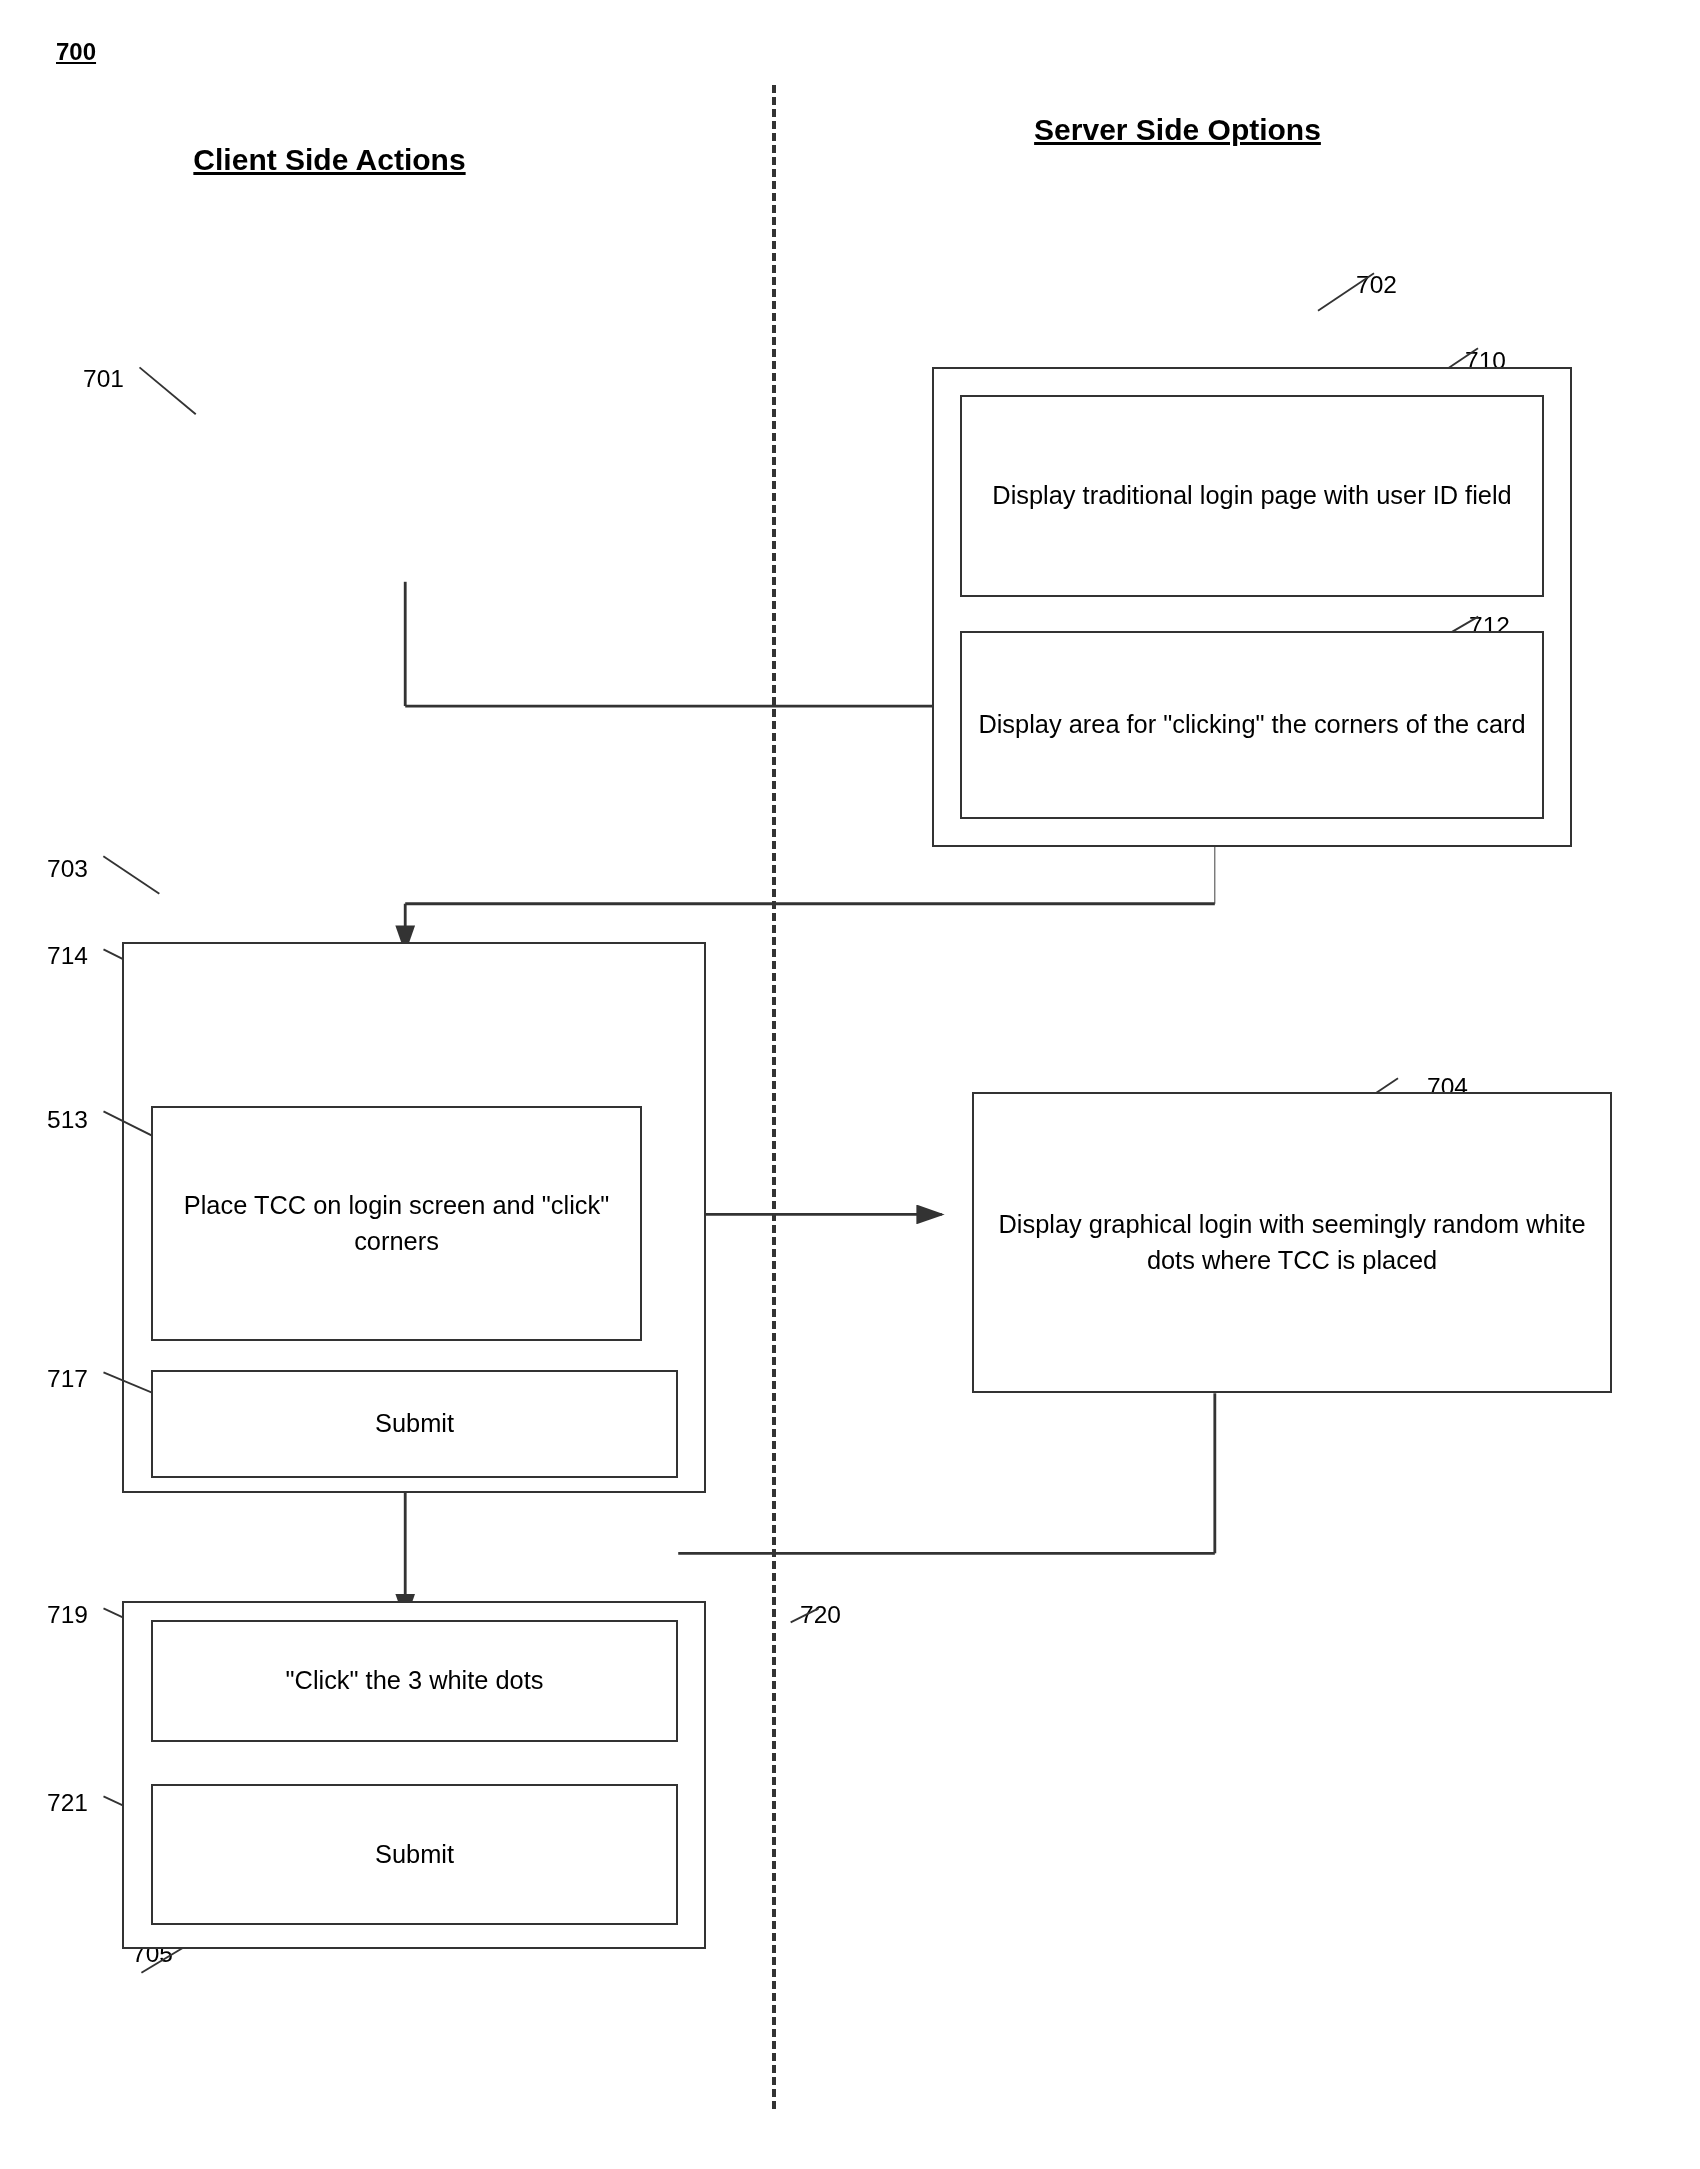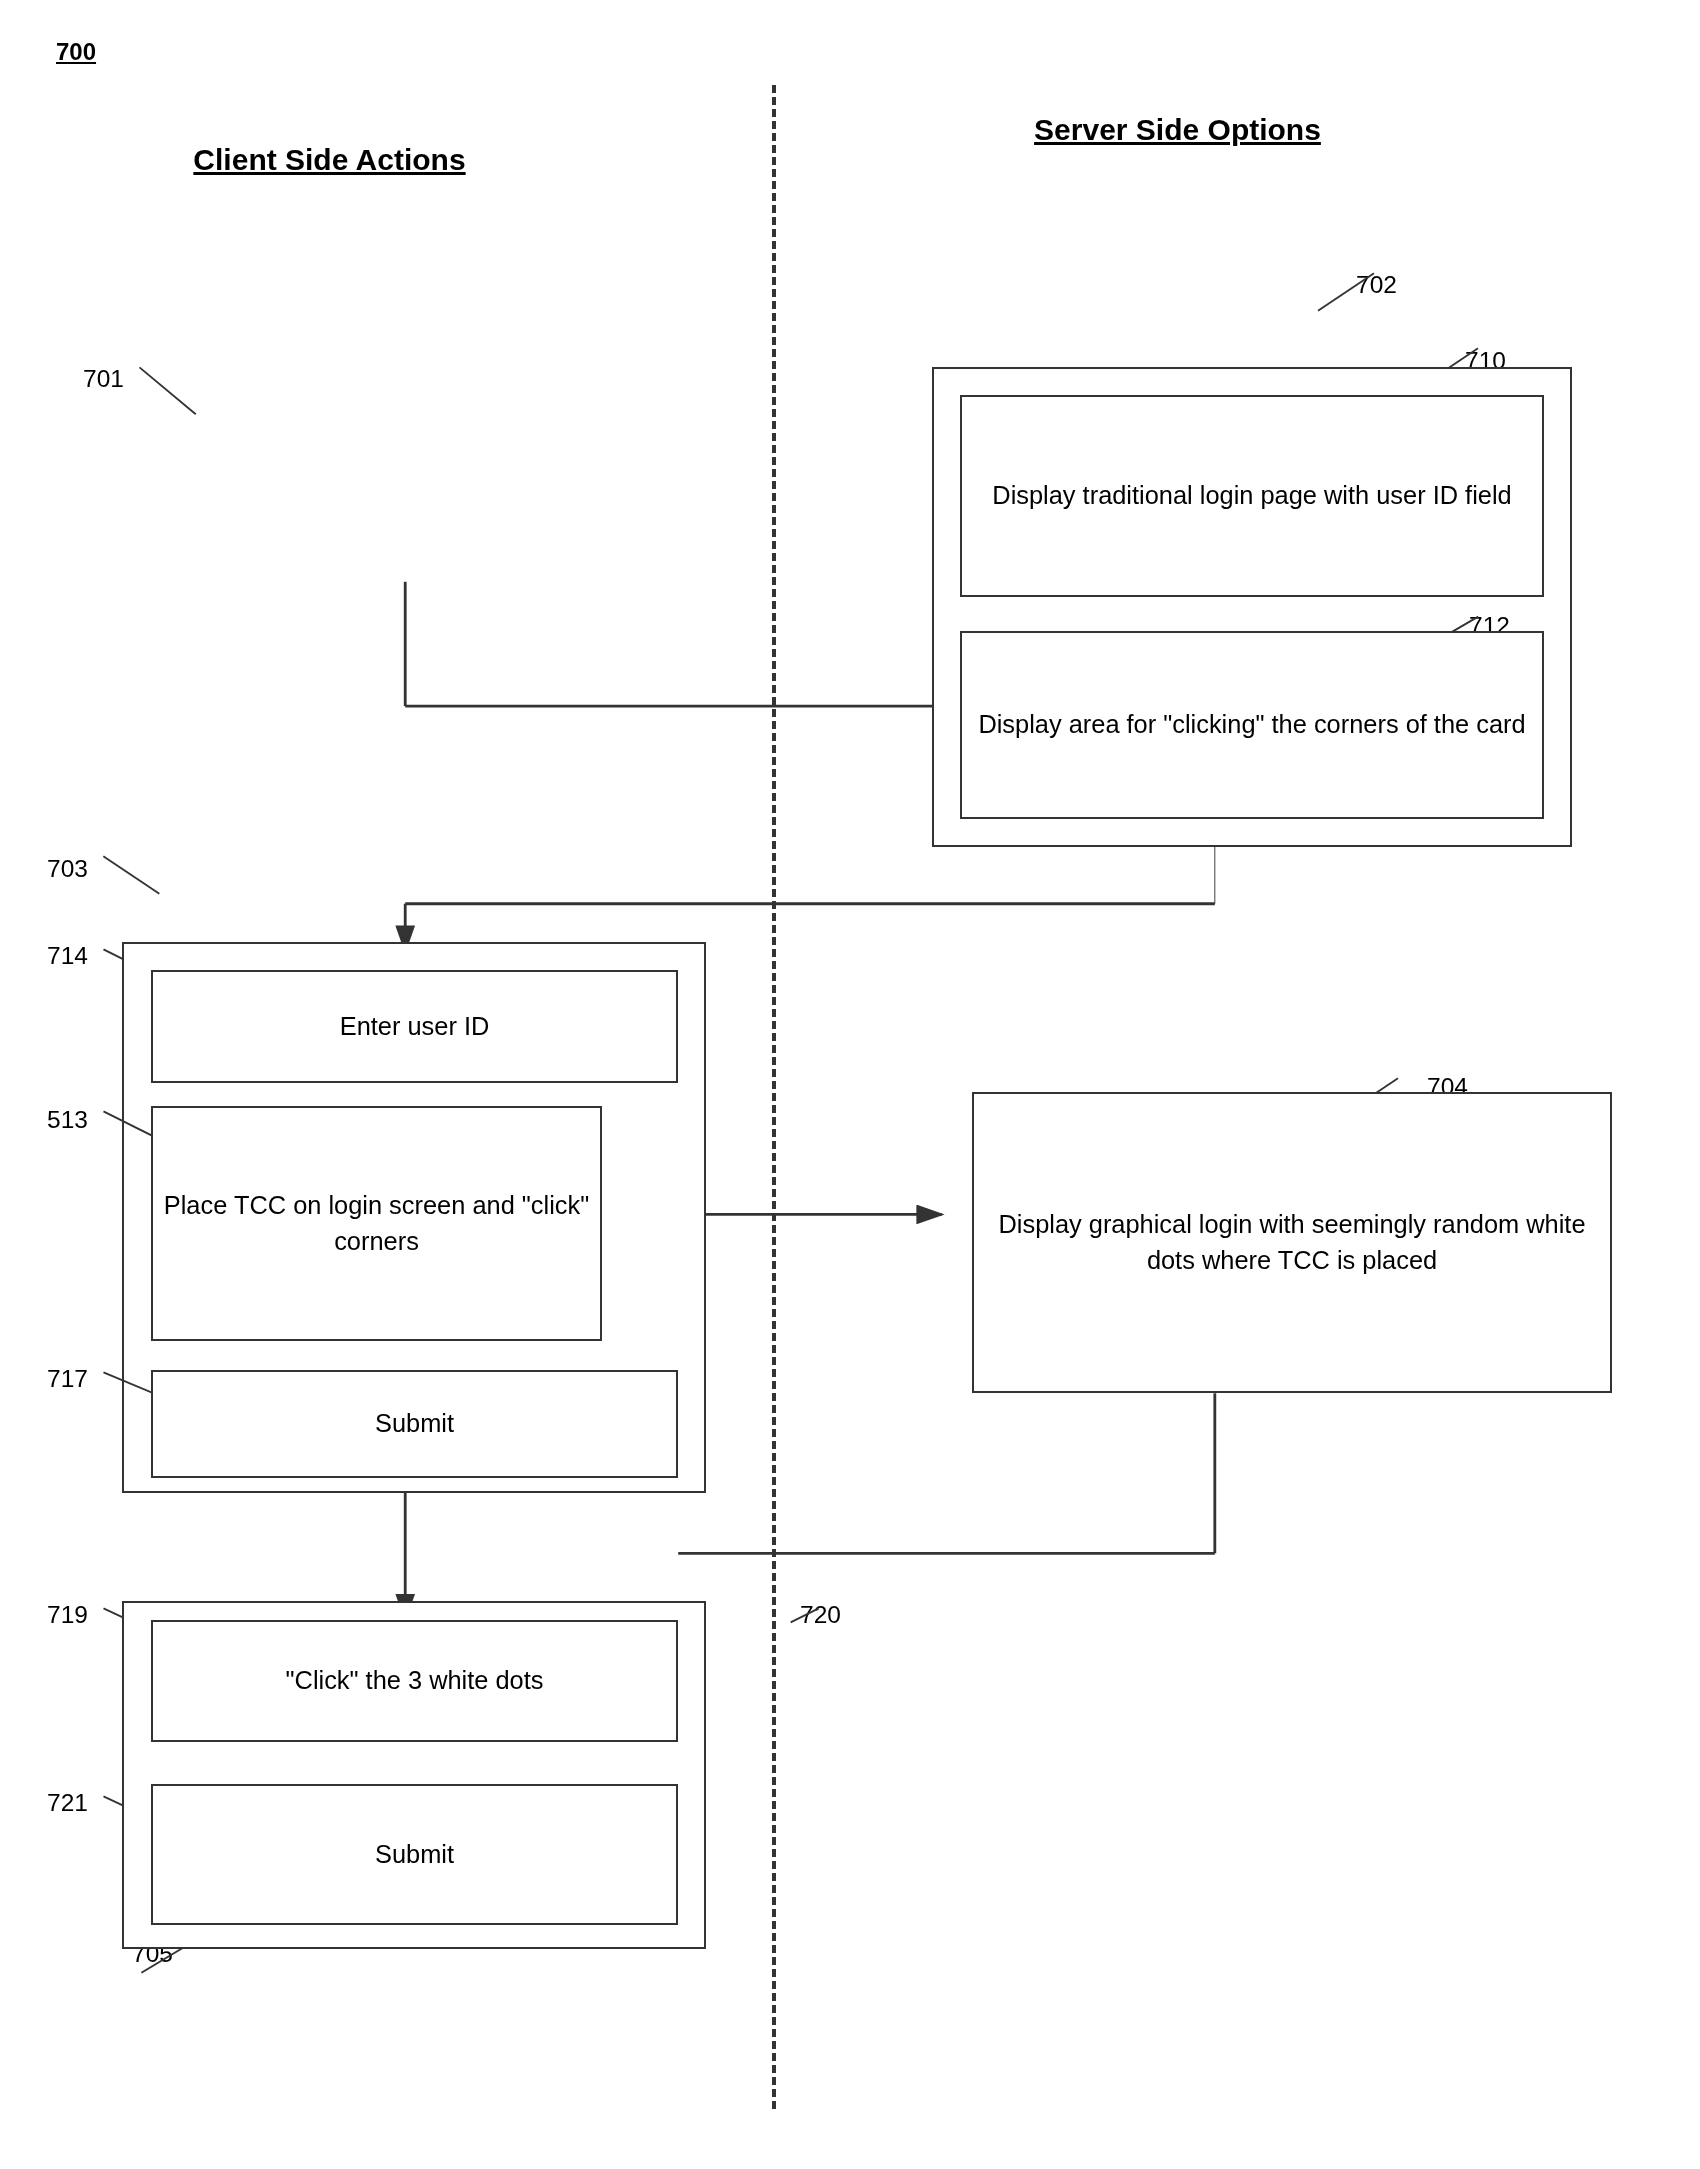--- a/index.html
+++ b/index.html
@@ -180,30 +180,27 @@
     <line x1="60" y1="10" x2="120" y2="50" stroke="#333" stroke-width="2"></line>
   </svg>
 
   <div class="ref-label" style="top:942px; left:47px;">714</div>
   <svg style="position:absolute;top:940px;left:47px;width:113px;height:47px;pointer-events:none;" viewBox="0 0 120 50" width="113" height="47">
     <line x1="60" y1="10" x2="120" y2="40" stroke="#333" stroke-width="2"></line>
   </svg>
 
   <div class="group-box" style="top:942px; left:122px; width:584px; height:551px;"></div>
 
-  <div class="flow-box" style="top:970px; left:151px; width:527px; height:113px;">
-    <span>Enter user ID</span>
-  </div>
 
   <div class="ref-label" style="top:1106px; left:47px;">513</div>
   <svg style="position:absolute;top:1102px;left:47px;width:113px;height:47px;pointer-events:none;" viewBox="0 0 120 50" width="113" height="47">
     <line x1="60" y1="10" x2="120" y2="40" stroke="#333" stroke-width="2"></line>
   </svg>
 
-  <div class="flow-box" style="top:1106px; left:151px; width:451px; height:235px;">
+  <div class="flow-box" style="top:1106px; left:151px; width:491px; height:235px;">
     <span>Place TCC on login screen and "click" corners</span>
   </div>
 
   <div class="ref-label" style="top:1365px; left:47px;">717</div>
   <svg style="position:absolute;top:1363px;left:47px;width:113px;height:47px;pointer-events:none;" viewBox="0 0 120 50" width="113" height="47">
     <line x1="60" y1="10" x2="120" y2="35" stroke="#333" stroke-width="2"></line>
   </svg>
 
   <div class="flow-box" style="top:1370px; left:151px; width:527px; height:108px;">
     <span>Submit</span>

